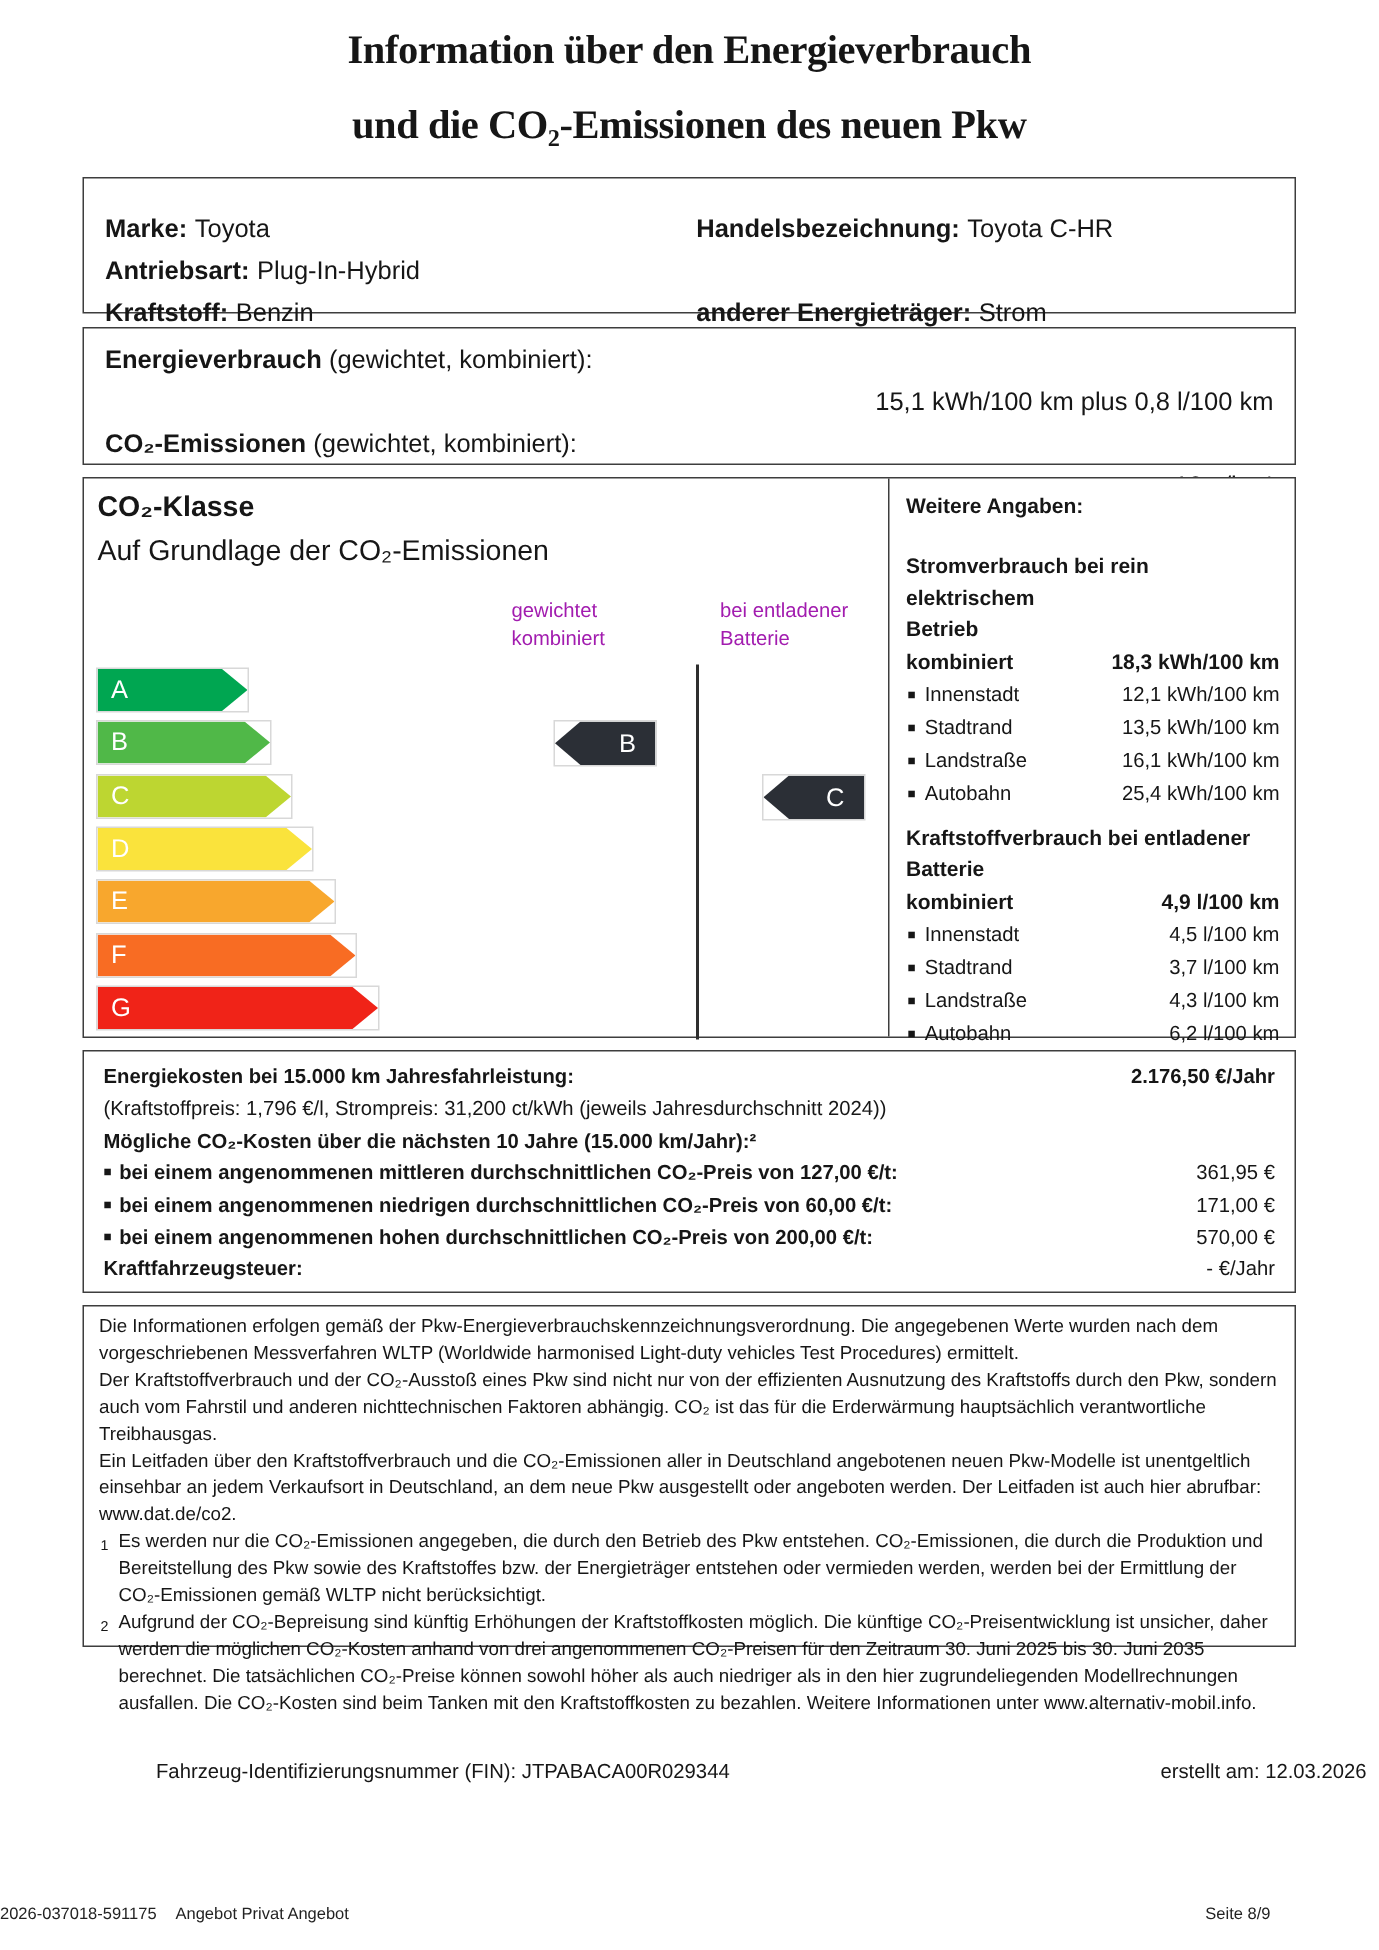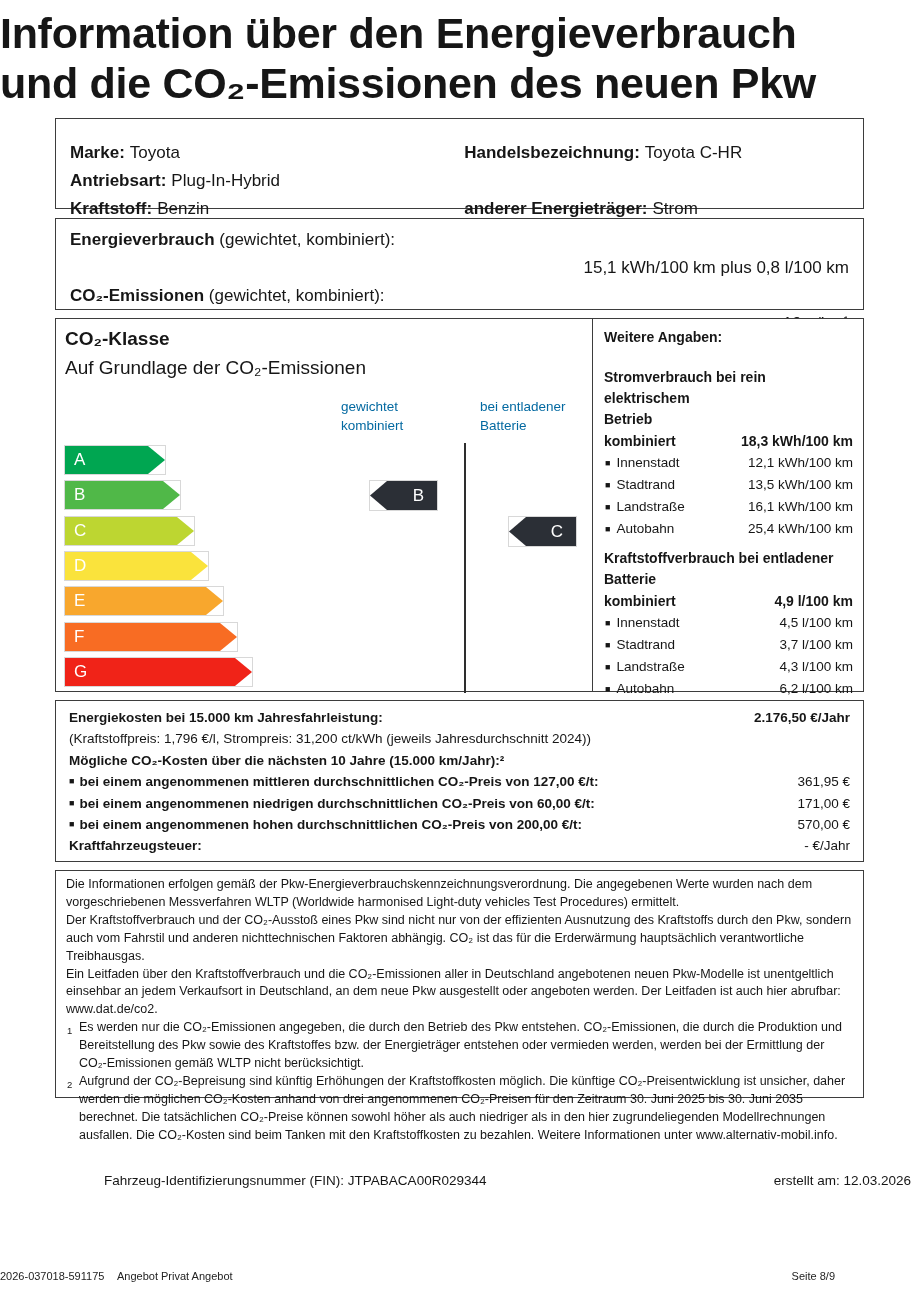--- a/index.html
+++ b/index.html
@@ -3,22 +3,22 @@
 <meta charset="utf-8">
 <style>
   html,body { margin:0; padding:0; background:#ffffff; }
   .page {
     position:relative; width:919px; height:1300px; background:#ffffff;
     font-family:"Liberation Sans", sans-serif; color:#161616; overflow:hidden;
   }
   b { font-weight:bold; }
 
   
-  .title-block { position:absolute; top:8px; left:0; width:100%; 
-    font-size:43px; font-weight:bold; line-height:50px; letter-spacing:-0.3px; }
+  .title-block { position:absolute; top:8px; left:0; width:100%; text-align:center;
+    font-size:27px; font-weight:bold; line-height:50px; letter-spacing:-0.3px;font-family:Liberation Serif, serif; }
 
   
   .box { position:absolute; left:55px; width:809px; border:1.5px solid #3d3d3d;
     box-sizing:border-box; background:#fff; }
   .box1 { top:118px; height:91px; padding:20px 14px; }
   .box2 { top:218px; height:92px; padding:7px 14px; }
   .box3 { top:318px; height:374px; padding:0; }
   .box4 { top:700px; height:162px; padding:6px 13px; font-size:13.5px; }
   .box5 { top:870px; height:228px; padding:5px 10px; font-size:12.5px; line-height:17.9px; }
 
@@ -30,21 +30,21 @@
   .vcell b { margin-right:5px; }
 
   
   .crow { display:flex; line-height:28px; font-size:17px;flex-direction:column; }
   .c-val { margin-left:auto; }
 
   
   .chart-area { position:absolute; left:0; top:0; width:536px; height:100%; }
   .co2class-title { position:absolute; left:9px; top:9px; font-size:19px; font-weight:bold; }
   .co2class-subtitle { position:absolute; left:9px; top:38px; font-size:19px; }
-  .scale-col-header { position:absolute; top:78px; font-size:13.5px; line-height:19px; color:#0369a1; }
+  .scale-col-header { position:absolute; top:78px; font-size:13.5px; line-height:19px; color:#a21caf; }
   .hdr1 { left:285px; }
   .hdr2 { left:424px; }
   .col-divider { position:absolute; left:408px; top:124px; width:2px; height:250px; background:#2e2e2e; }
   .class-row { position:absolute; left:8px; height:30px; border:1px solid #d8d8d8;
     box-sizing:border-box; background:#fff; }
   .class-arrow { position:absolute; top:0; left:0; right:0; bottom:0;
     clip-path:polygon(0 0, calc(100% - 17px) 0, 100% 50%, calc(100% - 17px) 100%, 0 100%); }
   .class-letter { display:block; color:#fff; font-size:17px; line-height:28px; padding-left:9px; }
   .marker { position:absolute; width:69px; height:31px; border:1px solid #d8d8d8;
     box-sizing:border-box; background:#fff; }
@@ -76,21 +76,21 @@
   .fn { position:relative; padding-left:13px; }
   .fn-marker { position:absolute; left:1px; top:3px; font-size:9.5px; }
 
   
   .fin-row { position:absolute; top:1173px; left:57px; width:807px; display:flex;
     font-size:13.5px;margin-left:47px; }
   .fin-date { margin-left:auto; }
   .footer { position:absolute; top:1270px; left:0; width:919px; font-size:11px; color:#232323; }
   .footer-left { position:absolute; left:80px;margin-left:37px; }
   .footer-center { position:absolute; left:0; width:100%; text-align:left; }
-  .footer-right { position:absolute; right:84px; }
+  .footer-right { position:absolute; right:72px; }
 </style>
 </head>
 <body>
 
 <div class="page">
 
   <div class="title-block">
     <div>Information über den Energieverbrauch</div>
     <div>und die CO₂-Emissionen des neuen Pkw</div>
   </div>

